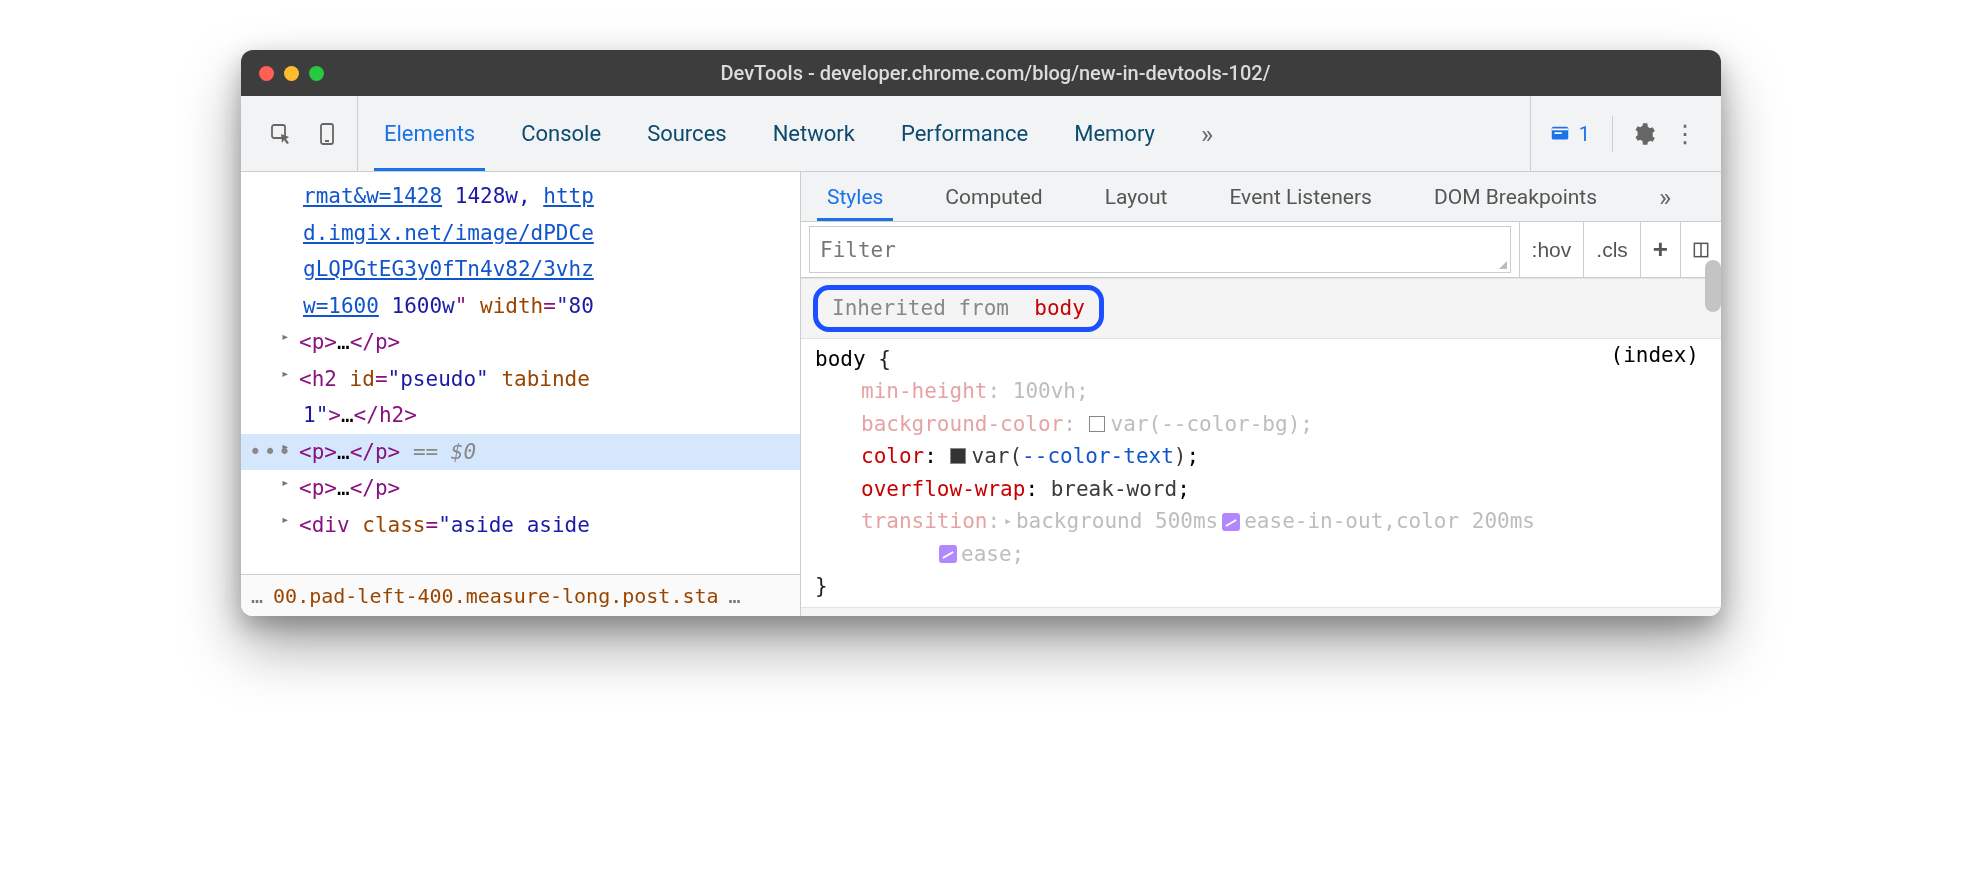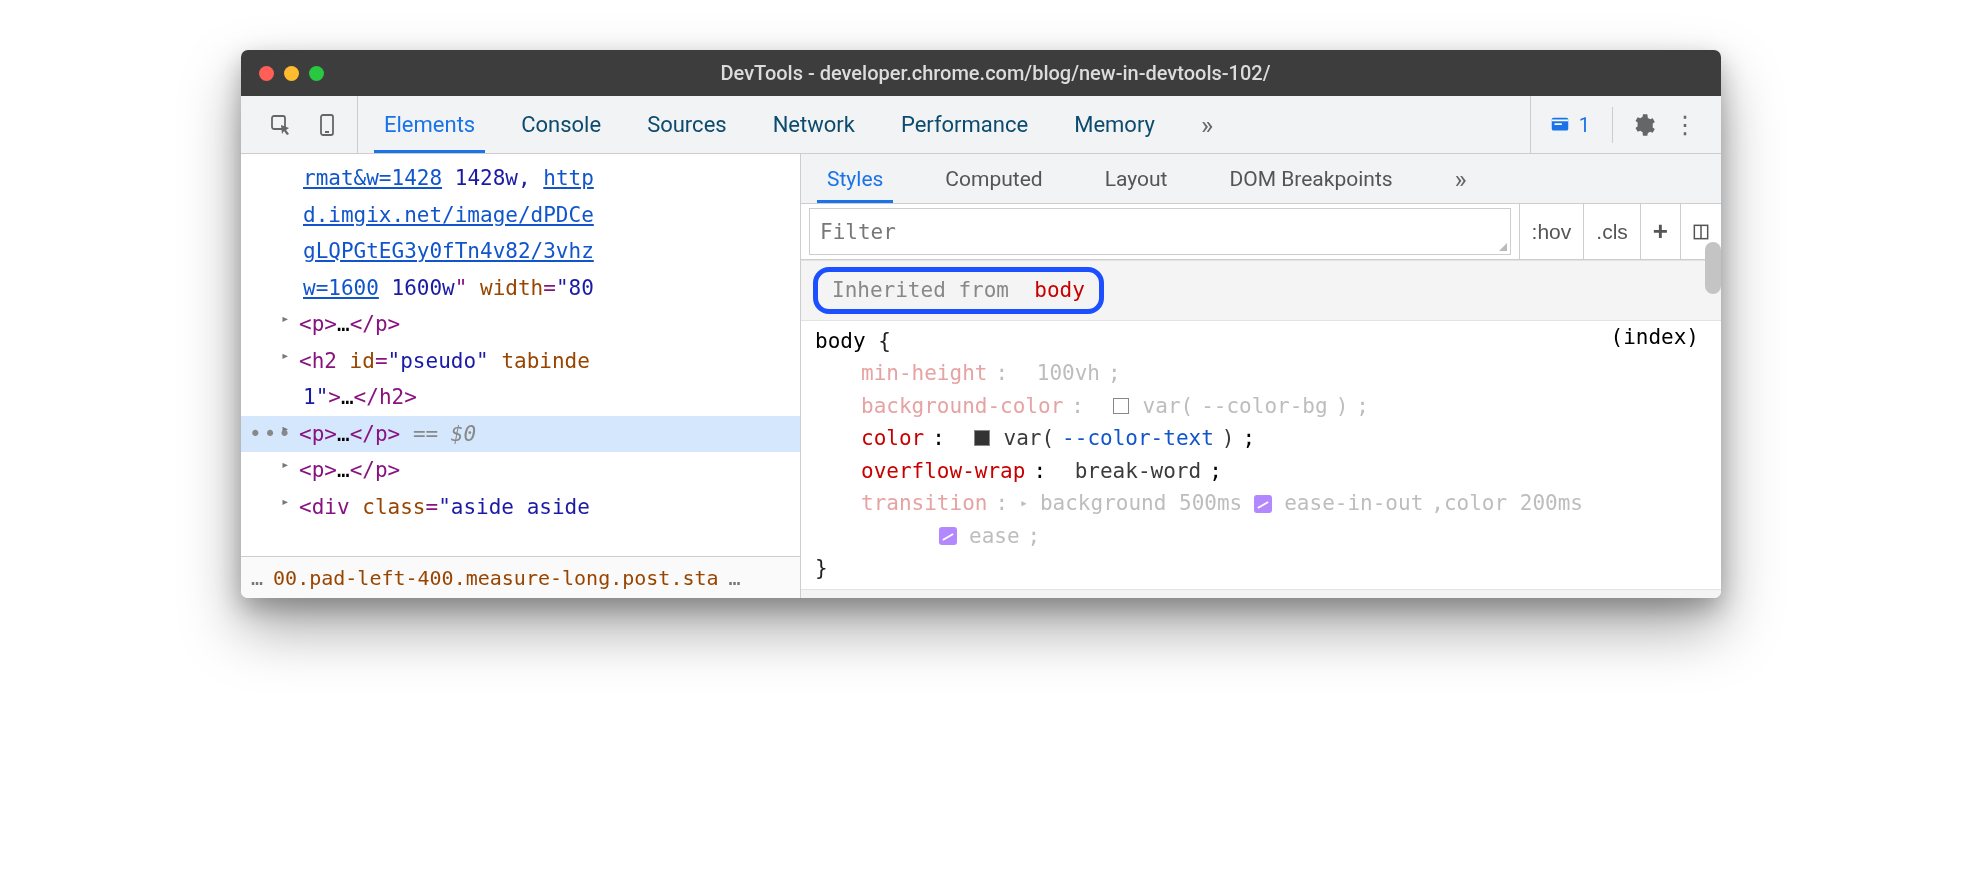--- a/index.html
+++ b/index.html
@@ -6,32 +6,32 @@
     --bg:#fff; --titlebar:#3d3d3d; --toolbar:#f1f3f4; --border:#cdcdcd;
     --text:#202124; --link:#1155cc; --tag:#881280; --attr:#994500;
     --val:#1a1aa6; --grey:#5f6368; --accent:#1a73e8; --sel:#d4e7fd;
     --prop:#c80000; --num:#0842a0; --kw:#9a9a9a; --ghost:#888;
     --punct:#000;
   }
   *{box-sizing:border-box}
   html,body{margin:0;height:100%;background:#fff;
     font-family:-apple-system,BlinkMacSystemFont,"Segoe UI",Roboto,sans-serif}
   .stage{padding:50px;display:flex;justify-content:center;align-items:flex-start}
-  .win{width:1480px;border-radius:7px;overflow:hidden;background:#fff;
+  .win{width:1480px;border-radius:12px;overflow:hidden;background:#fff;
     box-shadow:0 30px 60px rgba(0,0,0,.35),0 10px 25px rgba(0,0,0,.25)}
   
   .titlebar{background:var(--titlebar);height:46px;display:flex;align-items:center;
     padding:0 18px;color:#dcdcdc;font-size:20px}
   .traffic{display:flex;gap:10px;margin-right:24px}
   .dot{width:15px;height:15px;border-radius:50%}
   .red{background:#ff5f57}.yellow{background:#febc2e}.green{background:#28c840}
   .titlebar .title{flex:1;text-align:center;font-weight:500}
   
   .toolbar{background:var(--toolbar);border-bottom:1px solid var(--border);
-    height:58px;display:flex;align-items:stretch;padding:0 10px;font-size:22px}
+    height:76px;display:flex;align-items:stretch;padding:0 10px;font-size:22px}
   .tb-left{display:flex;align-items:center;gap:10px;padding:0 12px;
     border-right:1px solid var(--border)}
   .tb-btn{width:36px;height:36px;display:flex;align-items:center;justify-content:center;
     color:#666;border-radius:4px}
   .tabs{display:flex;align-items:stretch;flex:1;gap:14px;padding:0 10px}
   .tab{display:flex;align-items:center;padding:0 16px;color:#0c4a6e;position:relative;
     white-space:nowrap}
   .tab.active{color:var(--accent)}
   .tab.active::after{content:"";position:absolute;left:6px;right:6px;bottom:0;height:3px;
     background:var(--accent)}
@@ -83,21 +83,21 @@
   .styles{flex:1;overflow:hidden;font-family:ui-monospace,Menlo,Consolas,monospace;
     font-size:21px;line-height:1.55;color:var(--text);padding-bottom:8px}
   .sep{background:#f4f4f4;border-top:1px solid #e3e3e3;border-bottom:1px solid #e3e3e3;
     padding:6px 12px;color:#888}
   .sep .from{color:var(--prop)}
   .highlight{display:inline-block;border:5px solid #1b4fff;border-radius:16px;
     padding:2px 14px}
   .rule{padding:4px 14px;position:relative}
   .rule .src{position:absolute;right:22px;top:0;color:#000}
   .rule .sel-txt{color:#000}
-  .decl{padding-left:46px;display:flex;flex-wrap:wrap;gap:8px;align-items:center;color:#000}
+  .decl{padding-left:46px;display:flex;flex-wrap:wrap;gap:0;align-items:center;color:#000}
   .decl.ghostline .propname,.decl.ghostline,.decl.ghostline *{color:#bdbdbd}
   .decl.ghostline .propname{color:#e6a3a3}
   .propname{color:var(--prop)}
   .valtxt{color:#3b3b3b}
   .varref{color:var(--link)}
   .sw{display:inline-block;width:16px;height:16px;border:1px solid #888;margin-right:6px;
     vertical-align:-2px}
   .sw.dark{background:#333}
   .sw.light{background:#fff}
   .bez{display:inline-block;width:18px;height:18px;background:#b388ff;border-radius:3px;
@@ -198,20 +198,21 @@
           <span>00.pad-left-400.measure-long.post.sta</span>
           <span class="dots">…</span>
         </div>
       </div>
 
       <div class="right">
         <div class="subtabs">
           <div class="subtab active">Styles</div>
           <div class="subtab">Computed</div>
           <div class="subtab">Layout</div>
+          <div class="subtab">Event Listeners</div>
           <div class="subtab">DOM Breakpoints</div>
           <div class="subtab" style="font-size:26px;color:#666">»</div>
         </div>
 
         <div class="filterbar">
           <div class="filter-in">
             <span>Filter</span>
           </div>
           <div class="tokbtn">:hov</div>
           <div class="tokbtn">.cls</div>

